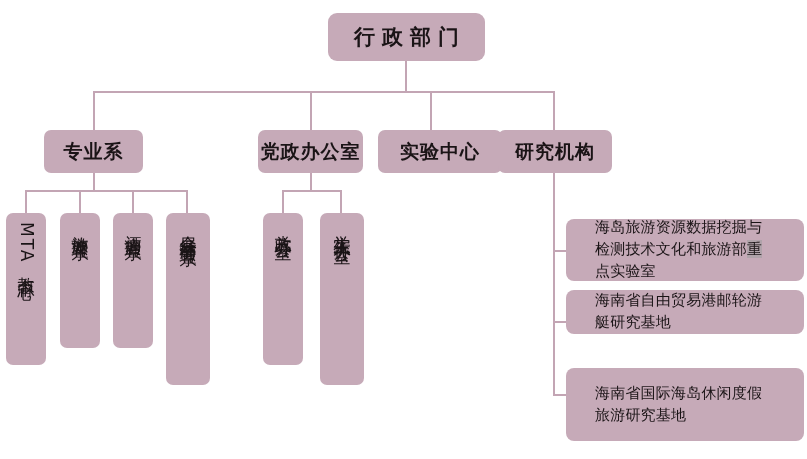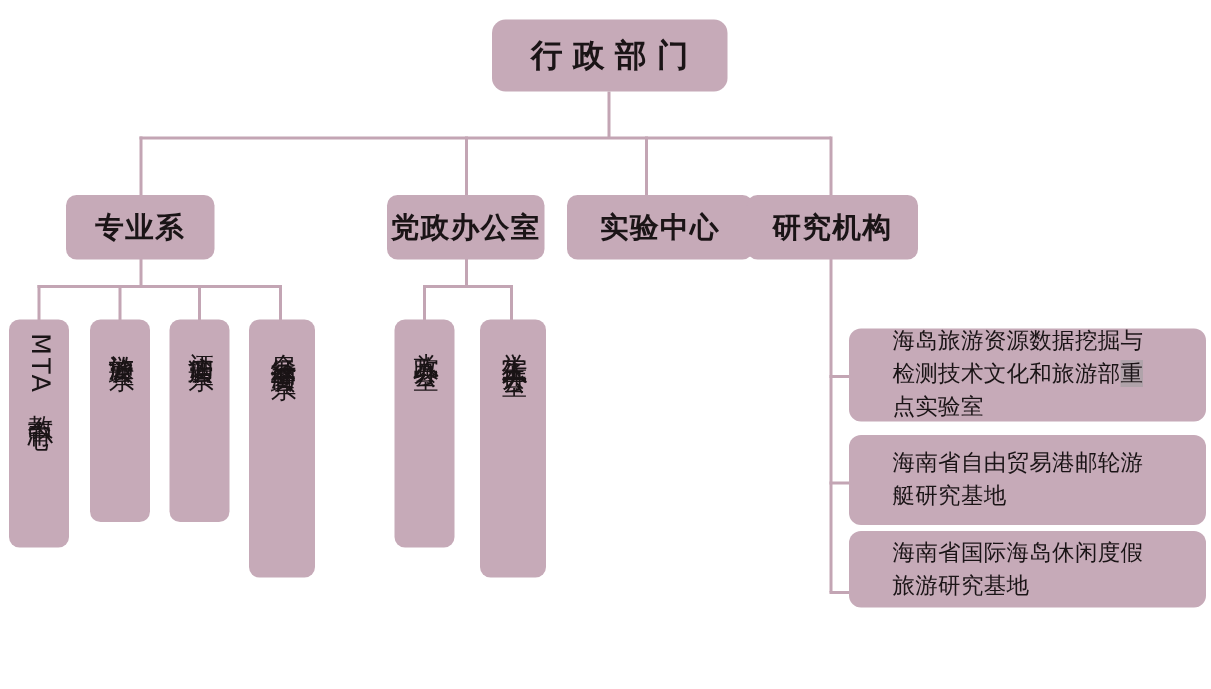--- a/index.html
+++ b/index.html
@@ -100,22 +100,22 @@
     width: 238px;
     border-radius: 8px;
     font-size: 15px;
     line-height: 1.45;
     text-align: left;
     justify-content: flex-start;
     padding: 0 29px;
     letter-spacing: 0.2px;
   }
   .node.res.r1 { top: 219px; height: 62px; }
-  .node.res.r2 { top: 290px; height: 60px; }
-  .node.res.r3 { top: 354px; height: 51px; }
+  .node.res.r2 { top: 290px; height: 44px; }
+  .node.res.r3 { top: 368px; height: 73px; }
   .node.res .rtxt { display: block; }
   .hl {
     background: #b0a3aa;
   }
 </style>
 </head>
 <body>
 
 <div id="chart">
 

